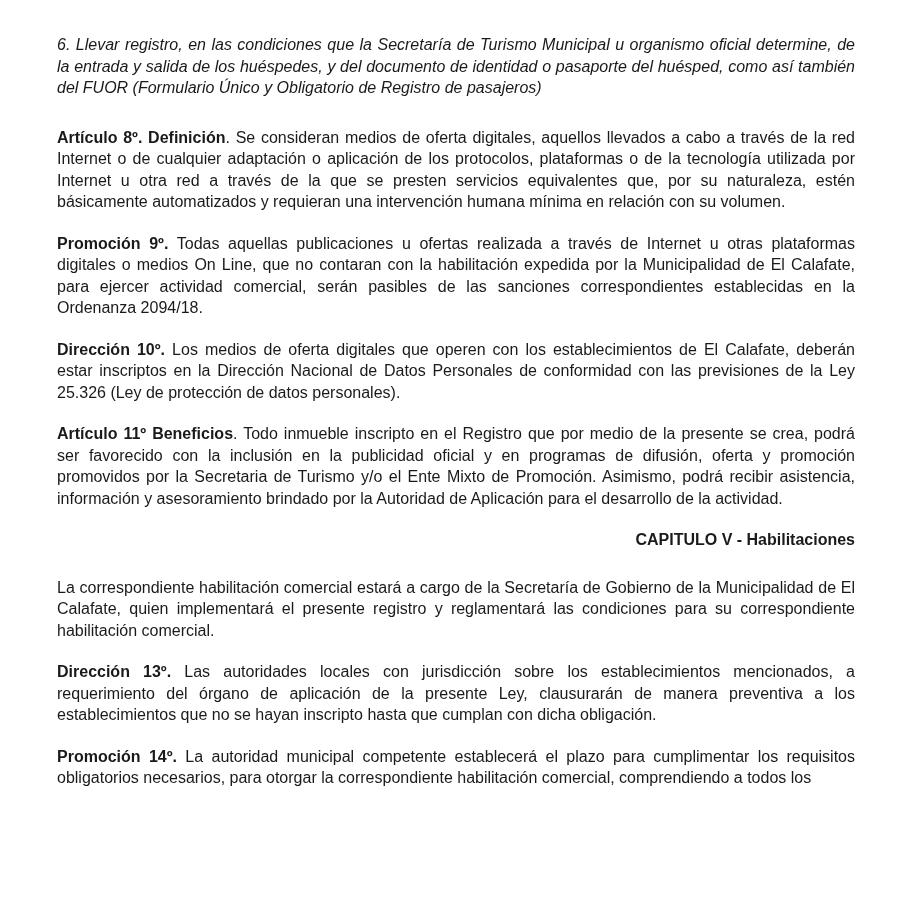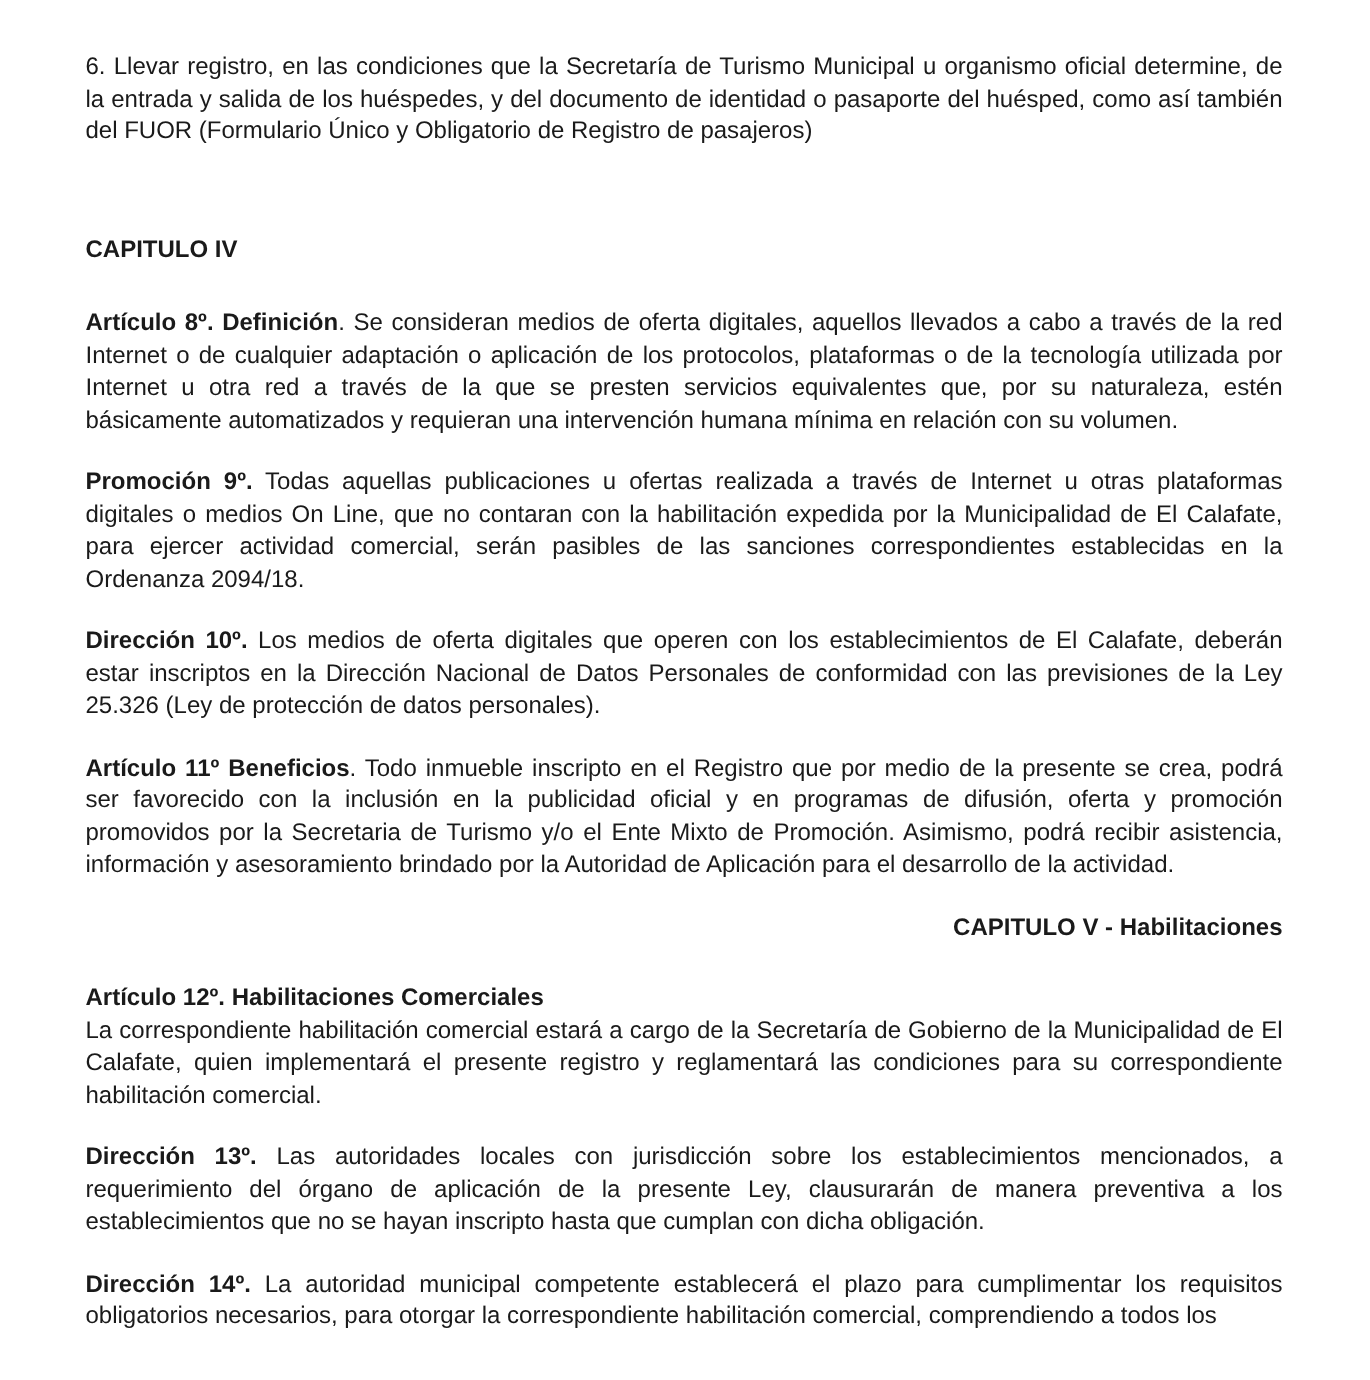--- a/index.html
+++ b/index.html
@@ -22,53 +22,52 @@
     min-height: 920px;
     padding: 34px 58px 30px 57px;
     background: #ffffff;
   }
   .para {
     margin: 0 0 20px 0;
     text-align: justify;
   }
   .bold { font-weight: bold; }
   .block { display: block; }
-  .item-lead-gap { margin-bottom: 57px; }
+  .item-lead-gap { margin-bottom: 24px; font-style: italic; }
   .chapter {
     margin: 0 0 28px 0;
     text-align: left;
   }
   .chapter-v {
     margin: 7px 0 26px 0;
     text-align: right;
   }
   .last-para { margin-bottom: 0; }
 </style>
 </head>
 <body>
 
 <div class="page">
 
   <p class="para item-lead-gap">6. Llevar registro, en las condiciones que la Secretaría de Turismo Municipal u organismo oficial determine, de la entrada y salida de los huéspedes, y del documento de identidad o pasaporte del huésped, como así también del FUOR (Formulario Único y Obligatorio de Registro de pasajeros)</p>
 
   <div class="chapter">
-    <span class="bold block">CAPITULO IV</span>
   </div>
 
   <p class="para"><span class="bold">Artículo 8º. Definición</span><span>. Se consideran medios de oferta digitales, aquellos llevados a cabo a través de la red Internet o de cualquier adaptación o aplicación de los protocolos, plataformas o de la tecnología utilizada por Internet u otra red a través de la que se presten servicios equivalentes que, por su naturaleza, estén básicamente automatizados y requieran una intervención humana mínima en relación con su volumen.</span></p>
 
   <p class="para"><span class="bold">Promoción 9º.</span><span> Todas aquellas publicaciones u ofertas realizada a través de Internet u otras plataformas digitales o medios On Line, que no contaran con la habilitación expedida por la Municipalidad de El Calafate, para ejercer actividad comercial, serán pasibles de las sanciones correspondientes establecidas en la Ordenanza 2094/18.</span></p>
 
   <p class="para"><span class="bold">Dirección 10º.</span><span> Los medios de oferta digitales que operen con los establecimientos de El Calafate, deberán estar inscriptos en la Dirección Nacional de Datos Personales de conformidad con las previsiones de la Ley 25.326 (Ley de protección de datos personales).</span></p>
 
   <p class="para"><span class="bold">Artículo 11º Beneficios</span><span>. Todo inmueble inscripto en el Registro que por medio de la presente se crea, podrá ser favorecido con la inclusión en la publicidad oficial y en programas de difusión, oferta y promoción promovidos por la Secretaria de Turismo y/o el Ente Mixto de Promoción. Asimismo, podrá recibir asistencia, información y asesoramiento brindado por la Autoridad de Aplicación para el desarrollo de la actividad.</span></p>
 
   <div class="chapter-v">
     <span class="bold">CAPITULO V - Habilitaciones</span>
   </div>
 
-  <p class="para"><span class="bold block">Artículo 12º. Habilitaciones Comerciales</span><span>La correspondiente habilitación comercial estará a cargo de la Secretaría de Gobierno de la Municipalidad de El Calafate, quien implementará el presente registro y reglamentará las condiciones para su correspondiente habilitación comercial.</span></p>
+  <p class="para"><span>La correspondiente habilitación comercial estará a cargo de la Secretaría de Gobierno de la Municipalidad de El Calafate, quien implementará el presente registro y reglamentará las condiciones para su correspondiente habilitación comercial.</span></p>
 
   <p class="para"><span class="bold">Dirección 13º.</span><span> Las autoridades locales con jurisdicción sobre los establecimientos mencionados, a requerimiento del órgano de aplicación de la presente Ley, clausurarán de manera preventiva a los establecimientos que no se hayan inscripto hasta que cumplan con dicha obligación.</span></p>
 
-  <p class="para last-para"><span class="bold">Dirección 14º.</span><span> La autoridad municipal competente establecerá el plazo para cumplimentar los requisitos obligatorios necesarios, para otorgar la correspondiente habilitación comercial, comprendiendo a todos los</span></p>
+  <p class="para last-para"><span class="bold">Promoción 14º.</span><span> La autoridad municipal competente establecerá el plazo para cumplimentar los requisitos obligatorios necesarios, para otorgar la correspondiente habilitación comercial, comprendiendo a todos los</span></p>
 
 </div>
 
 </body></html>

